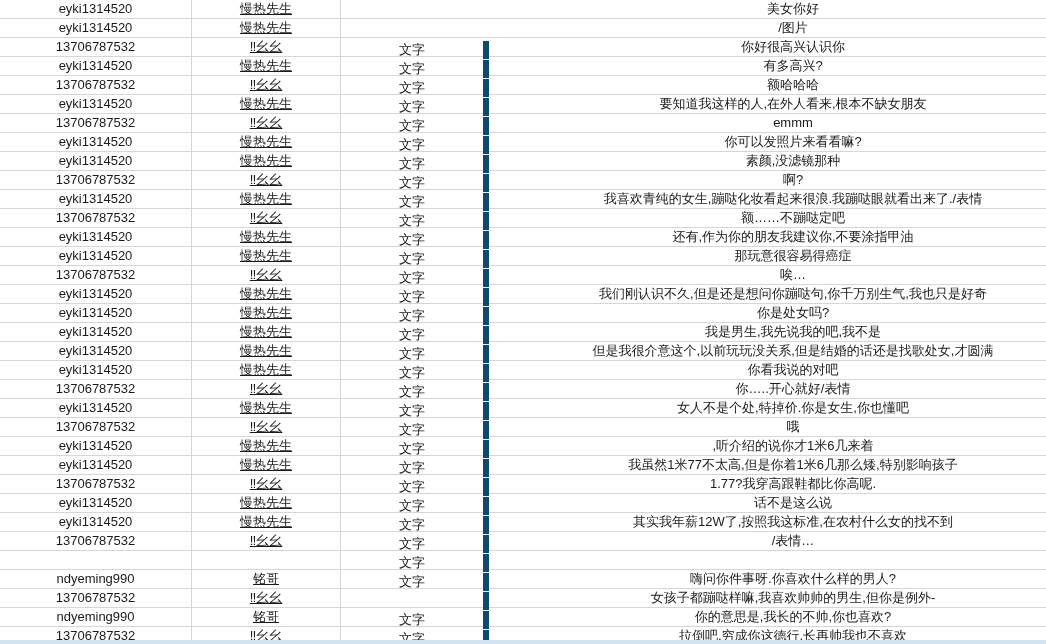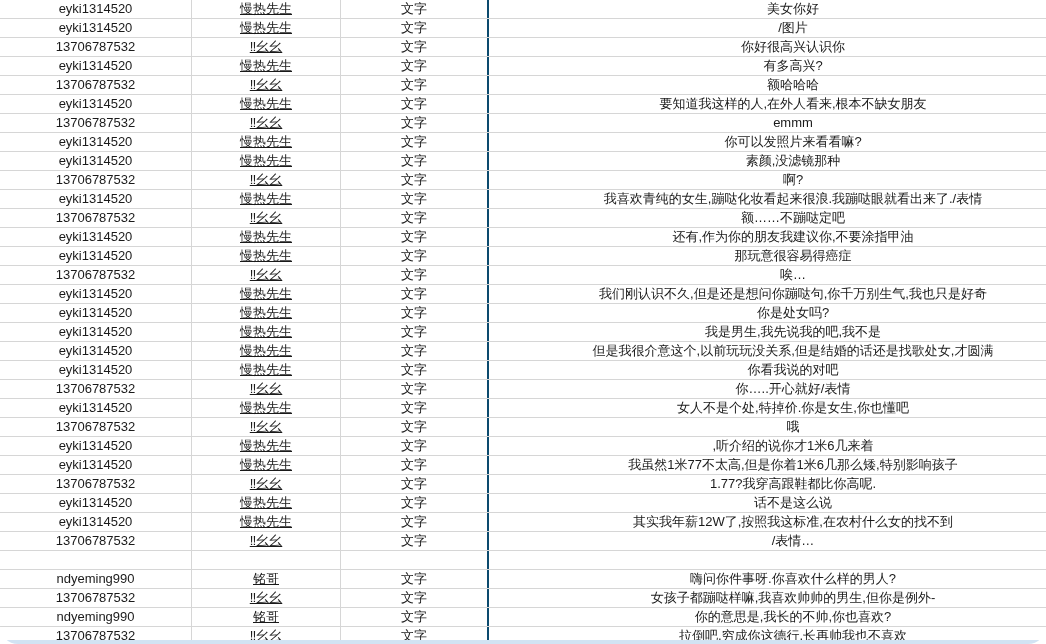--- a/index.html
+++ b/index.html
@@ -7,21 +7,20 @@
     padding: 0;
     background: #ffffff;
     font-family: "Liberation Sans", "DejaVu Sans", sans-serif;
   }
   #sheet-viewport {
     position: relative;
     width: 1046px;
     height: 644px;
     overflow: hidden;
     background: #ffffff;
-    border-radius: 18px;
   }
   #sheet-grid {
     position: absolute;
     top: 0;
     left: 0;
     width: 1097px; 
   }
   .sheet-row {
     display: flex;
     height: 18px;
@@ -32,21 +31,21 @@
     line-height: 18px;
     text-align: center;
     font-size: 13px;
     color: #1a1a1a;
     white-space: nowrap;
     overflow: hidden;
     box-sizing: border-box;
   }
   .col-account  { width: 192px; border-right: 1px solid #d6d6d6; }
   .col-nickname { width: 149px; border-right: 1px solid #d6d6d6; text-decoration: underline; }
-  .col-type     { width: 148px; border-right: 2px solid #0c4a6e; }
+  .col-type     { width: 148px; border-right: 6px solid #0c4a6e; margin-top: 41px; }
   .col-message  { width: 608px; }
   #bottom-strip {
     position: absolute;
     left: 0;
     bottom: 0;
     width: 1046px;
     height: 4px;
     background: #d2e3f3;
   }
 </style>

